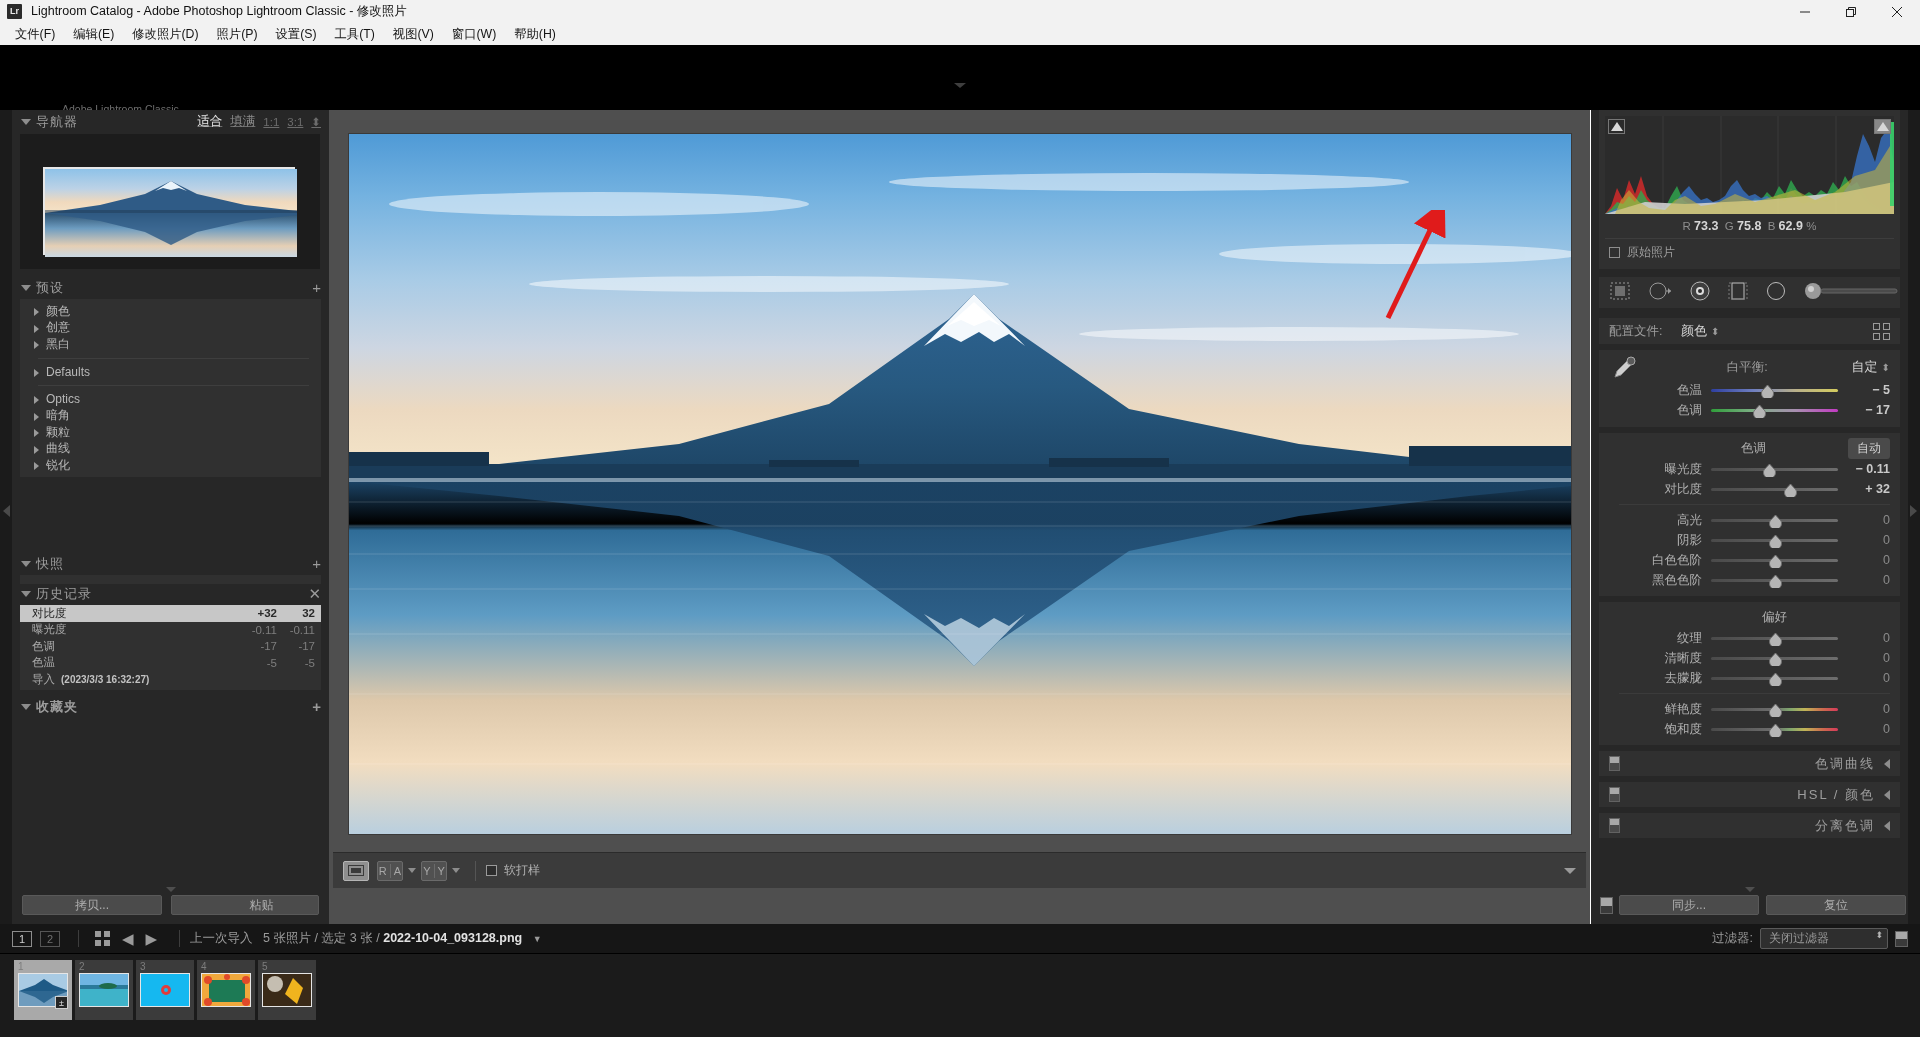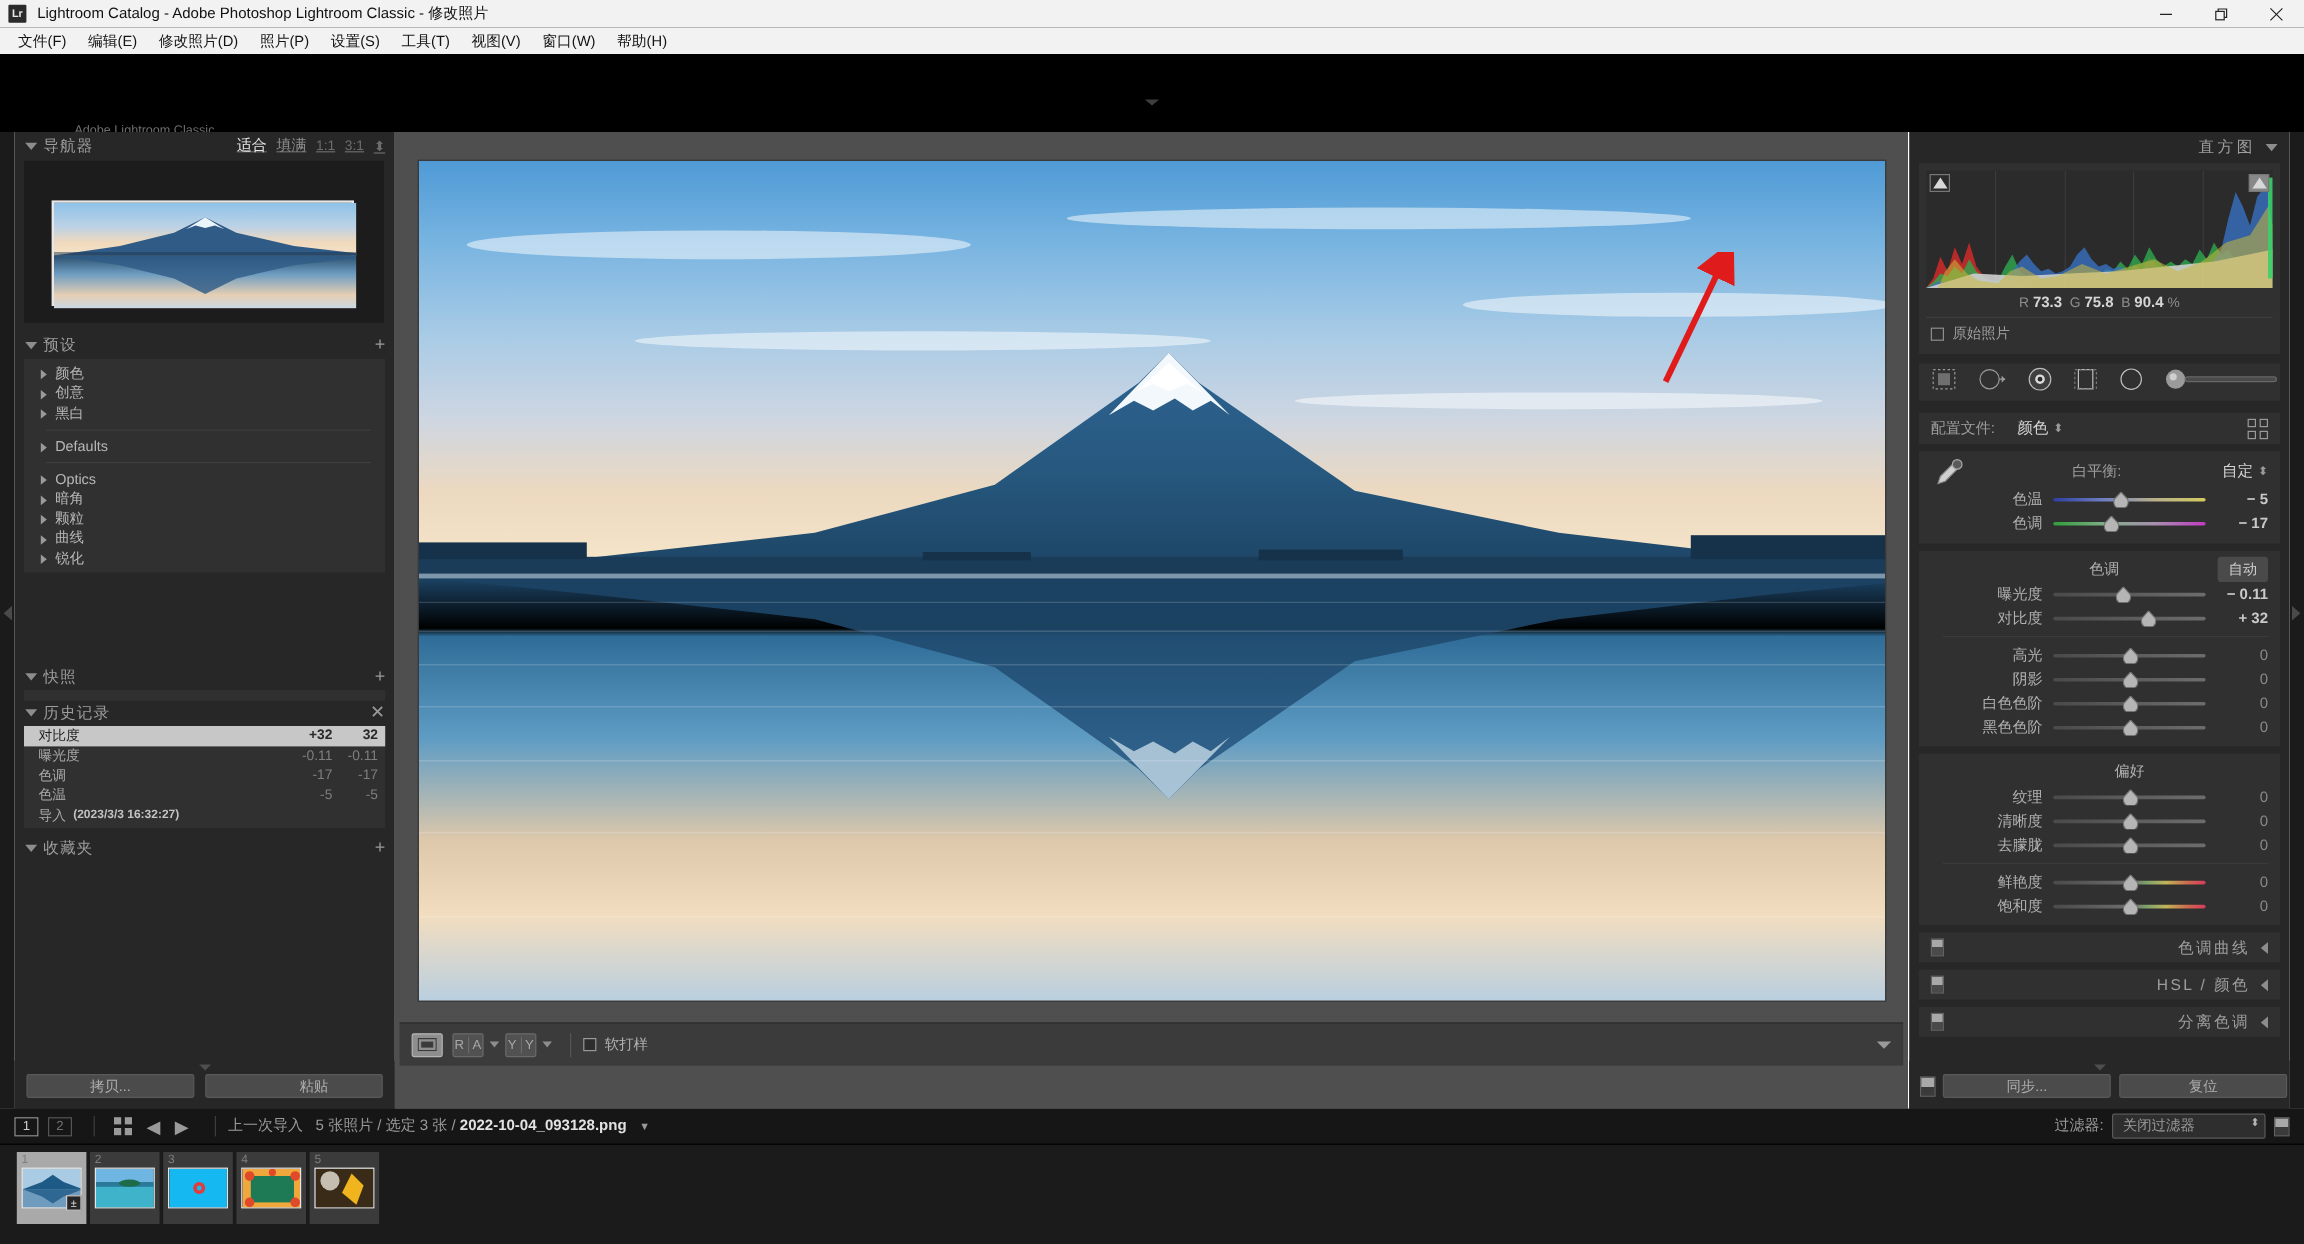--- a/index.html
+++ b/index.html
@@ -92,21 +92,21 @@
   #hist-list { margin:0 8px; background:#303030; padding-bottom:2px; }
   .hist-row { height:16.5px; display:flex; align-items:center; padding:0 6px 0 12px;
       font-size:11.5px; color:#a9a9a9; }
   .hist-row.sel { background:#c7c7c7; color:#1c1c1c; }
   .hist-name { flex:1; }
   .hist-v1 { width:52px; text-align:right; color:#7e7e7e; }
   .hist-v2 { width:38px; text-align:right; color:#7e7e7e; }
   .hist-row.sel .hist-v1, .hist-row.sel .hist-v2 { color:#2a2a2a; font-weight:bold; }
   .hist-date { font-size:10px; color:#c3c3c3; margin-left:6px; font-weight:bold; }
 
-  #collect { position:absolute; left:0; top:585px; width:317px; }
+  #collect { position:absolute; left:0; top:585px; width:317px;font-weight:bold; }
   #left-bottom { position:absolute; left:0; bottom:0; width:317px; height:40px;
       background:#272727; }
   #lb-tri { position:absolute; left:50%; top:3px; transform:translateX(-50%);
       width:0;height:0;border-left:5px solid transparent;
       border-right:5px solid transparent;border-top:5px solid #4e4e4e; }
   .lbtn { position:absolute; top:11px; height:20px; background:#4b4b4b;
       border:1px solid #595959; border-radius:2px; color:#aeaeae; font-size:12px;
       display:flex; align-items:center; justify-content:center; }
   #btn-copy { left:10px; width:140px; }
   #btn-paste { left:159px; width:148px;padding-left:33px; }
@@ -582,24 +582,20 @@
       </defs>
     <line x1="8" y1="108" x2="54" y2="12" stroke="#e01b1b" stroke-width="5" marker-end="url(#ah)"></line>
   </svg>
 
   <div id="right-edge">
     <div id="right-arrow"></div>
   </div>
 
   <div id="rightpanel">
 
-    <div id="hist-head">
-      <span class="ttl">直方图</span>
-      <span class="tri"></span>
-    </div>
 
     <div id="histogram-box">
       <div id="histogram">
         <svg viewBox="0 0 289 98" width="289" height="98" preserveAspectRatio="none">
           <g stroke="#3b3b3b" stroke-width="1">
             <line x1="58" y1="0" x2="58" y2="98"></line>
               <line x1="116" y1="0" x2="116" y2="98"></line>
             <line x1="173" y1="0" x2="173" y2="98"></line>
               <line x1="231" y1="0" x2="231" y2="98"></line>
           </g>
@@ -618,21 +614,21 @@
         <div class="clip-tri" style="right:3px;background:#888;">
             <i></i>
           </div>
       </div>
       <div id="rgbline">
         <span>R</span>
         <b>73.3</b>&nbsp;
         <span>G</span>
         <b>75.8</b>&nbsp;
         <span>B</span>
-        <b>90.4</b>
+        <b>62.9</b>
         <span>%</span>
       </div>
       <div id="orig-row">
         <span id="orig-chk"></span>
         <span id="orig-lbl">原始照片</span>
       </div>
     </div>
 
     <div id="toolstrip">
       <span>

